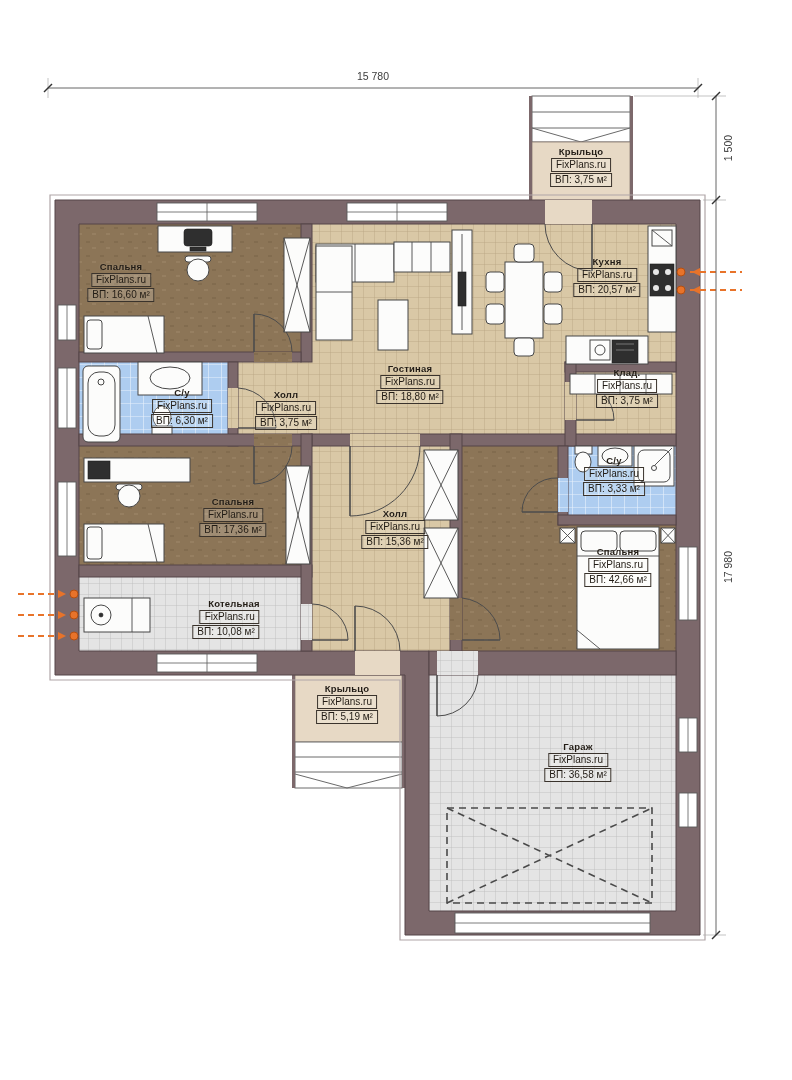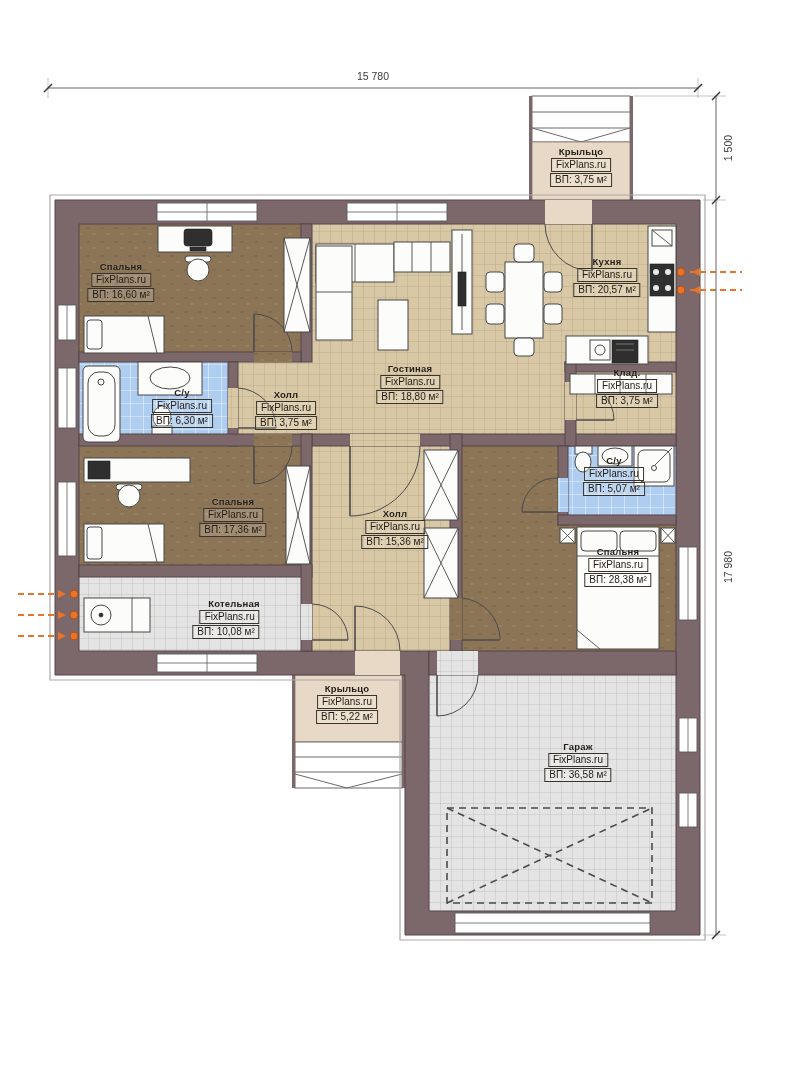--- a/index.html
+++ b/index.html
@@ -469,46 +469,46 @@
   <div class="rbox">ВП: 3,75 м²</div>
 </div>
 <div class="rlabel" style="left:627px;top:367px;">
   <div class="rname">Клад.</div>
   <div class="rbox">FixPlans.ru</div>
   <div class="rbox">ВП: 3,75 м²</div>
 </div>
 <div class="rlabel" style="left:614px;top:455px;">
   <div class="rname">С/у</div>
   <div class="rbox">FixPlans.ru</div>
-  <div class="rbox">ВП: 5,07 м²</div>
+  <div class="rbox">ВП: 3,33 м²</div>
 </div>
 <div class="rlabel" style="left:233px;top:496px;">
   <div class="rname">Спальня</div>
   <div class="rbox">FixPlans.ru</div>
   <div class="rbox">ВП: 17,36 м²</div>
 </div>
 <div class="rlabel" style="left:395px;top:508px;">
   <div class="rname">Холл</div>
   <div class="rbox">FixPlans.ru</div>
   <div class="rbox">ВП: 15,36 м²</div>
 </div>
 <div class="rlabel" style="left:618px;top:546px;">
   <div class="rname">Спальня</div>
   <div class="rbox">FixPlans.ru</div>
-  <div class="rbox">ВП: 28,38 м²</div>
+  <div class="rbox">ВП: 42,66 м²</div>
 </div>
 <div class="rlabel" style="left:226px;top:598px;align-items:flex-end;">
   <div class="rname">Котельная</div>
   <div class="rbox">FixPlans.ru</div>
   <div class="rbox">ВП: 10,08 м²</div>
 </div>
 <div class="rlabel" style="left:347px;top:683px;">
   <div class="rname">Крыльцо</div>
   <div class="rbox">FixPlans.ru</div>
-  <div class="rbox">ВП: 5,22 м²</div>
+  <div class="rbox">ВП: 5,19 м²</div>
 </div>
 <div class="rlabel" style="left:578px;top:741px;">
   <div class="rname">Гараж</div>
   <div class="rbox">FixPlans.ru</div>
   <div class="rbox">ВП: 36,58 м²</div>
 </div>
 
 </div>
 
 </body></html>

